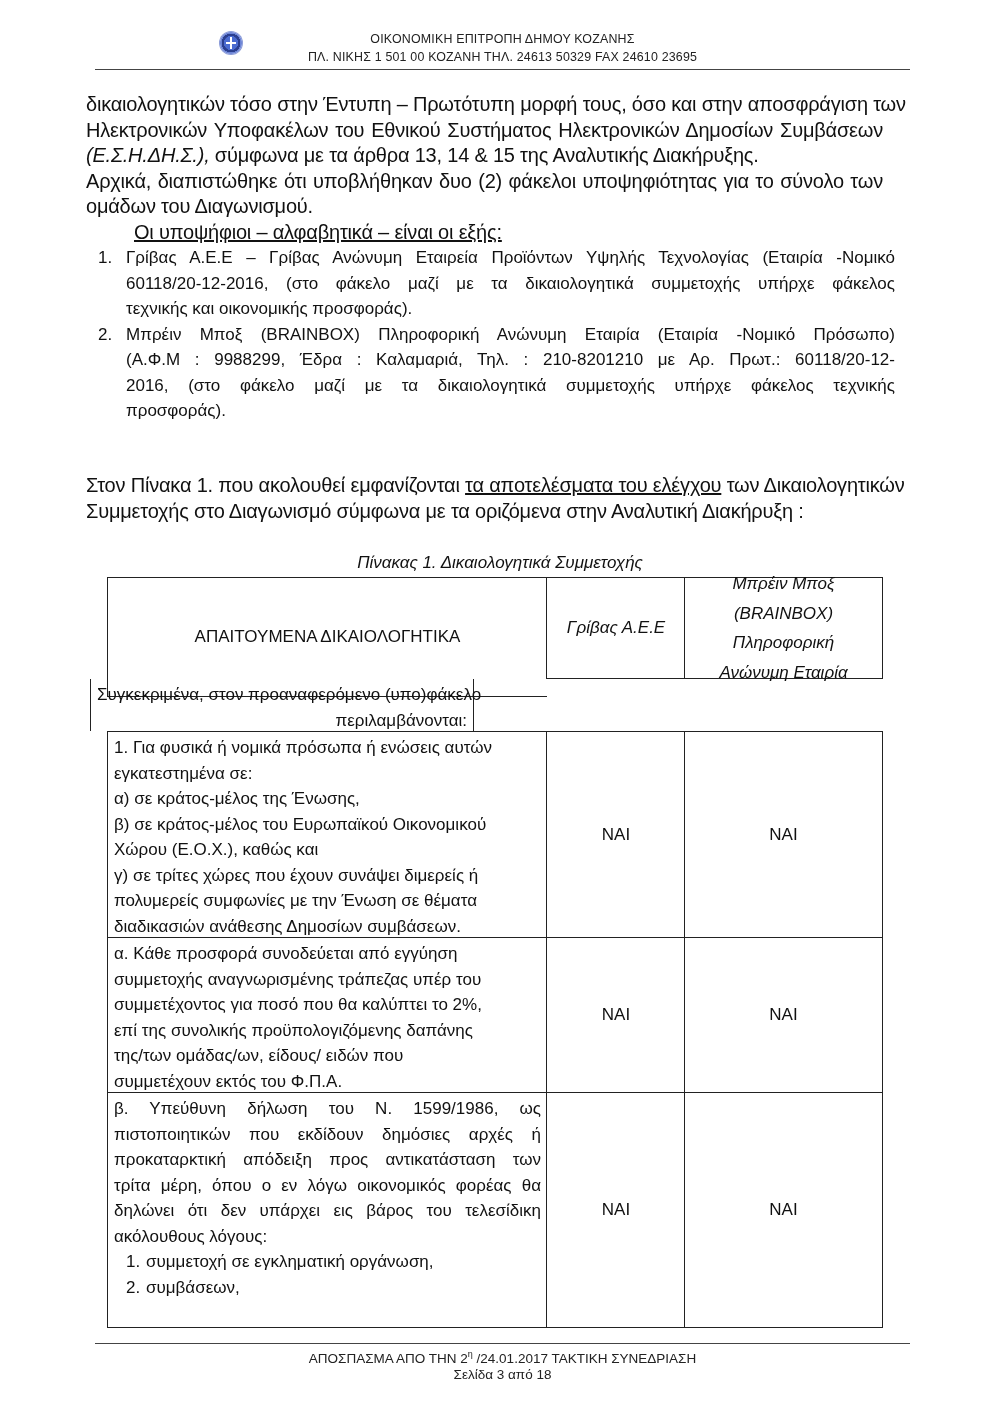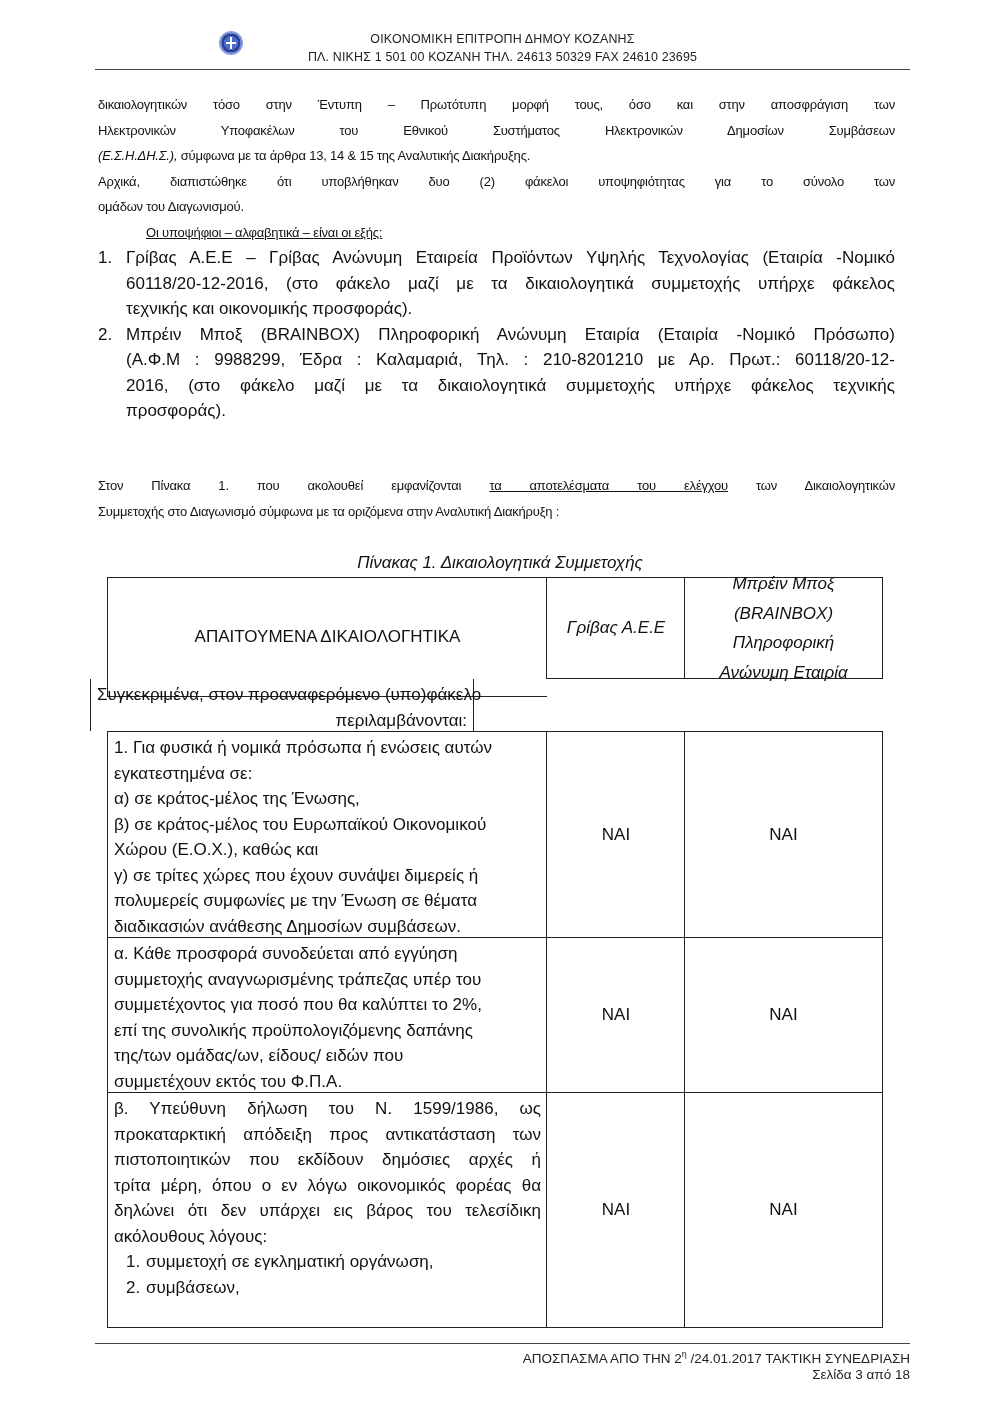--- a/index.html
+++ b/index.html
@@ -26,22 +26,22 @@
   }
   .hdr-line1, .hdr-line2 {
     position: absolute; left: 0; width: 815px; text-align: center;
     font-size: 13.5px; letter-spacing: 0.2px; color: #222;
     transform: scaleX(0.92);
   }
   .hdr-line1 { top: 17px; }
   .hdr-line2 { top: 35px; }
 
   .para {
-    position: absolute; left: 98px; width: 797px;
-    font-size: 13px; line-height: 25.5px; text-align: justify;
+    position: absolute; left: 86px; width: 797px;
+    font-size: 20px; line-height: 25.5px; text-align: justify;
     letter-spacing: -0.2px;
   }
   .para .line { display: block; text-align: justify; text-align-last: justify; white-space: nowrap; }
   .para .line.last { text-align-last: left; }
   .it { font-style: italic; }
   .ul { text-decoration: underline; }
 
   .list { position: absolute; left: 98px; width: 797px; font-size: 17px; line-height: 25.5px; }
   .list-item { position: relative; padding-left: 28px; }
   .list-num { position: absolute; left: 0; top: 0; }
@@ -65,21 +65,21 @@
   .txt { padding: 3px 6px 0 6px; }
   .txt .line { display: block; white-space: nowrap; }
   .txt .line.j { text-align: justify; text-align-last: justify; }
   .subitem { padding-left: 32px; position: relative; }
   .subitem .n { position: absolute; left: 12px; }
 
   .page-footer {
     position: absolute; left: 95px; top: 1343px; width: 815px; border-top: 1px solid #444;
   }
   .ftr1, .ftr2 {
-    position: absolute; left: 0; width: 815px; text-align: right; font-size: 13.5px; color: #222;
+    position: absolute; left: 0; width: 815px; text-align: center; font-size: 13.5px; color: #222;
   }
   .ftr1 { top: 5px; }
   .ftr2 { top: 23px; }
   sup { font-size: 9px; }
 </style>
 </head>
 <body>
 
 <div class="page-header">
   <div class="emblem"></div>
@@ -166,22 +166,22 @@
   </div>
   <div class="cell b-top b-left center-v" style="left:546px; top:937px; width:139px; height:155px;">
     <span>ΝΑΙ</span>
   </div>
   <div class="cell b-top b-left b-right center-v" style="left:684px; top:937px; width:199px; height:155px;">
     <span>ΝΑΙ</span>
   </div>
 
   <div class="cell b-top b-left b-bot txt" style="left:107px; top:1092px; width:440px; height:236px;">
     <span class="line j">β.  Υπεύθυνη  δήλωση  του  Ν.  1599/1986,  ως</span>
+    <span class="line j">πιστοποιητικών  που  εκδίδουν  δημόσιες  αρχές  ή</span>
     <span class="line j">προκαταρκτική απόδειξη προς αντικατάσταση των</span>
-    <span class="line j">πιστοποιητικών  που  εκδίδουν  δημόσιες  αρχές  ή</span>
     <span class="line j">τρίτα μέρη, όπου ο εν λόγω οικονομικός φορέας θα</span>
     <span class="line j">δηλώνει ότι δεν υπάρχει εις βάρος του τελεσίδικη</span>
     <span class="line">ακόλουθους λόγους:</span>
     <span class="line subitem"><span class="n">1.</span><span>συμμετοχή σε εγκληματική οργάνωση,</span></span>
     <span class="line subitem"><span class="n">2.</span><span>συμβάσεων,</span></span>
   </div>
   <div class="cell b-top b-left b-bot center-v" style="left:546px; top:1092px; width:139px; height:236px;">
     <span>ΝΑΙ</span>
   </div>
   <div class="cell b-top b-left b-right b-bot center-v" style="left:684px; top:1092px; width:199px; height:236px;">

